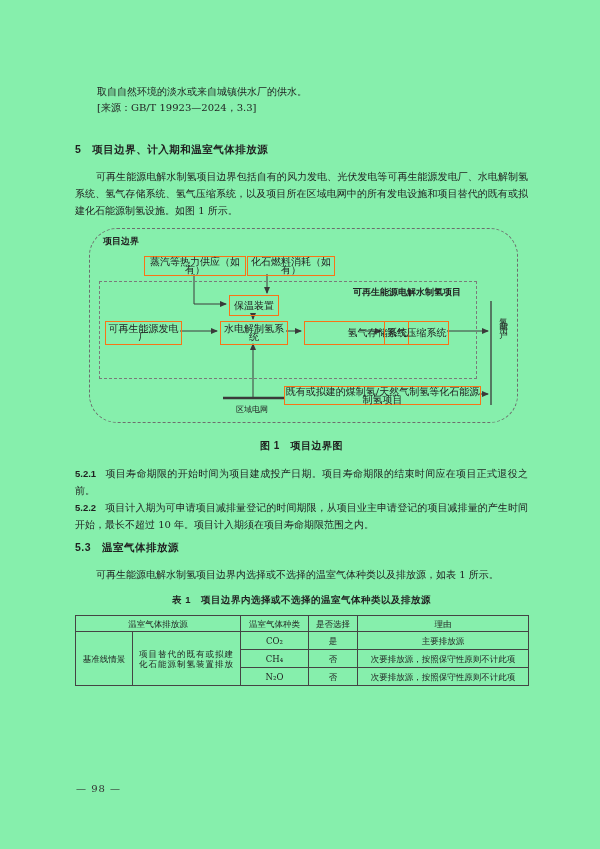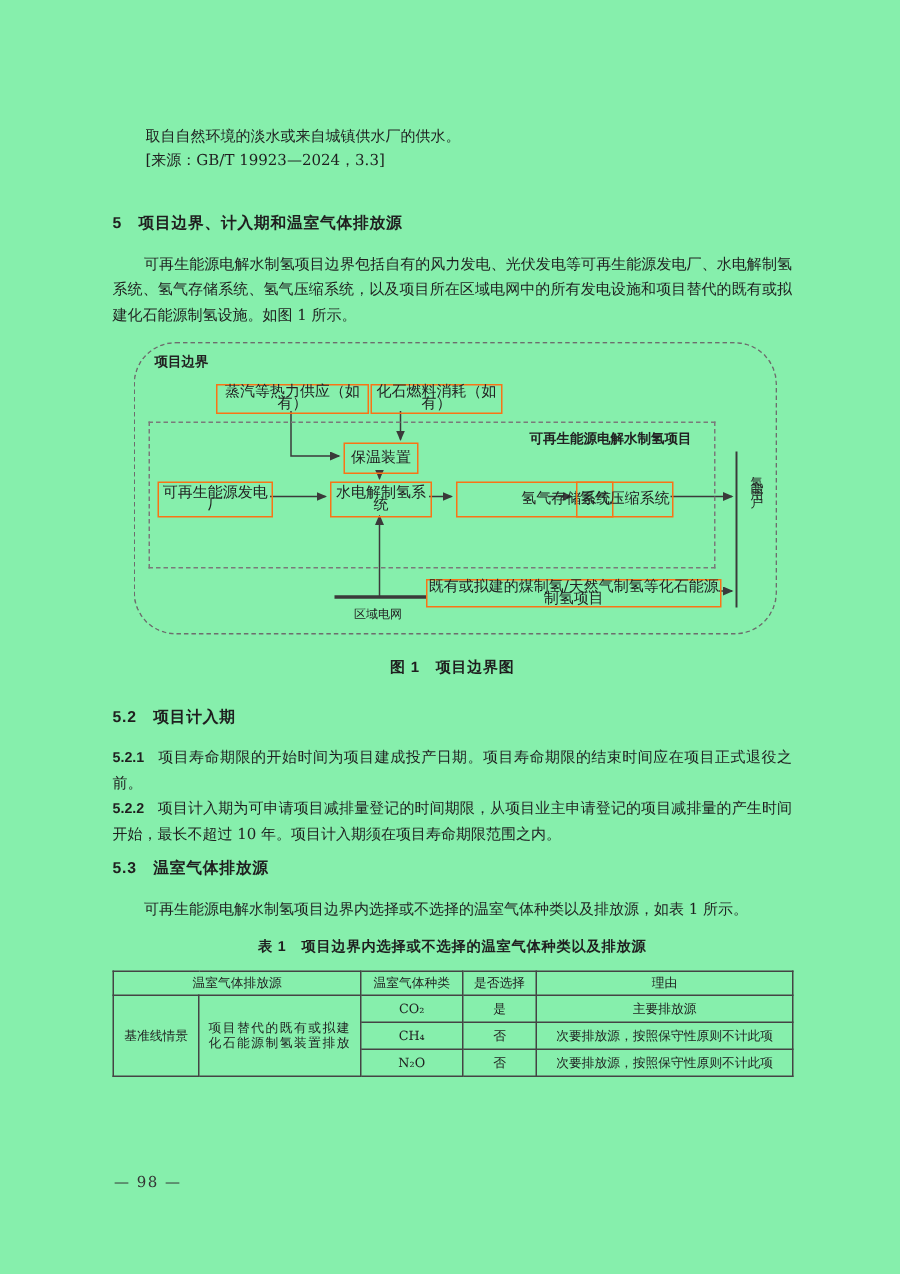--- a/index.html
+++ b/index.html
@@ -171,21 +171,20 @@
       <div class="fig-box" style="left:297px;top:95px;width:63px;height:22px;">氢气压缩系统</div>
 
       <div class="fig-box" style="left:197px;top:160px;width:195px;height:17px;">既有或拟建的煤制氢/天然气制氢等化石能源制氢项目</div>
 
       <div class="plain-label" style="left:149px;top:178px;">区域电网</div>
       <div class="v-label" style="left:411px;top:85px;">氢能用户</div>
     </div>
 
     <p class="caption">图 1　项目边界图</p>
 
-    <h2 class="sec" style="margin-top:20px;"><span class="num">5.2</span><span>项目计入期</span></h2>
 
     <p class="body-p"><span class="clause-num">5.2.1</span><span>项目寿命期限的开始时间为项目建成投产日期。项目寿命期限的结束时间应在项目正式退役之前。</span></p>
 
     <p class="body-p" style="margin-top:0;"><span class="clause-num">5.2.2</span><span>项目计入期为可申请项目减排量登记的时间期限，从项目业主申请登记的项目减排量的产生时间开始，最长不超过 10 年。项目计入期须在项目寿命期限范围之内。</span></p>
 
     <h2 class="sec" style="margin-top:8px;"><span class="num">5.3</span><span>温室气体排放源</span></h2>
 
     <p class="body-p indent">可再生能源电解水制氢项目边界内选择或不选择的温室气体种类以及排放源，如表 1 所示。</p>
 
     <p class="caption" style="margin-top:10px;font-size:9.5px;">表 1　项目边界内选择或不选择的温室气体种类以及排放源</p>

